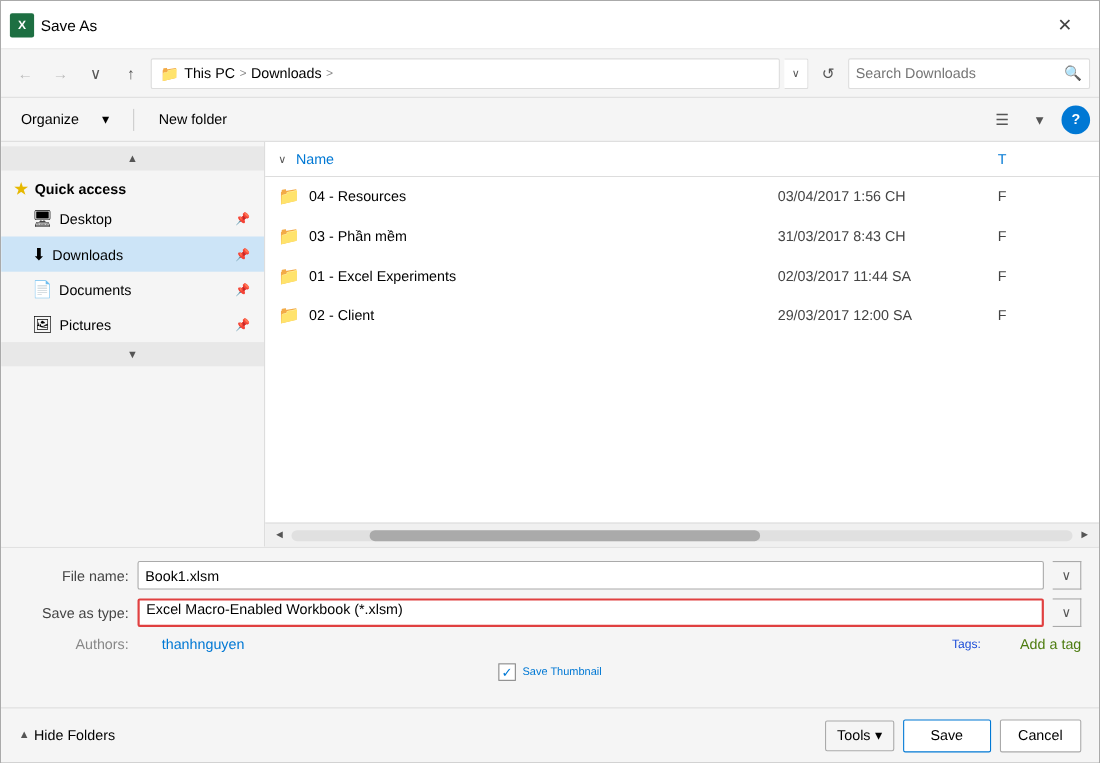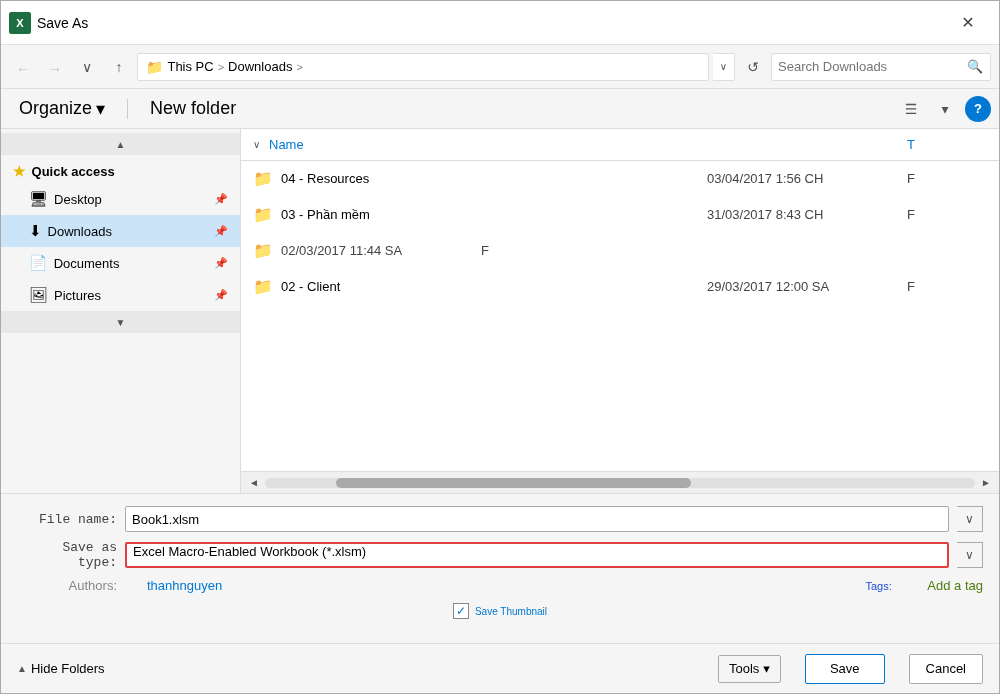--- a/index.html
+++ b/index.html
@@ -165,25 +165,25 @@
       padding: 0 8px;
       gap: 8px;
       flex-shrink: 0;
     }
     .toolbar-btn {
       height: 28px;
       padding: 0 10px;
       background: transparent;
       border: none;
       cursor: pointer;
-      font-size: 18px;
-      color: #000;
-      display: flex;
-      align-items: center;
-      gap: 4px;
+      font-size: 13px;
+      color: #000;
+      display: flex;
+      align-items: center;
+      gap: 21px;
       border-radius: 2px;
     }
     .toolbar-divider { width: 1px; height: 20px; background: #ccc; margin: 0 4px; }
     .toolbar-right {
       margin-left: auto;
       display: flex;
       align-items: center;
       gap: 6px;
     }
     .view-btn {
@@ -349,21 +349,20 @@
       align-items: center;
       margin-bottom: 8px;
       gap: 8px;
     }
     .form-label {
       width: 100px;
       text-align: right;
       font-size: 13px;
       color: #444;
       flex-shrink: 0;
-      font-family: Liberation Mono, monospace;
     }
     .form-input {
       flex: 1;
       height: 26px;
       border: 1px solid #aaa;
       border-radius: 2px;
       padding: 0 6px;
       font-size: 13px;
       background: #fff;
       outline: none;
@@ -474,21 +473,21 @@
       gap: 4px;
       cursor: pointer;
       font-size: 13px;
       color: #000;
     }
     .hide-folders-arrow { font-size: 10px; color: #555; }
     .bottom-right {
       margin-left: auto;
       display: flex;
       align-items: center;
-      gap: 24px;
+      gap: 8px;
     }
     .tools-btn {
       height: 28px;
       padding: 0 10px;
       background: #f5f5f5;
       border: 1px solid #aaa;
       cursor: pointer;
       font-size: 13px;
       color: #000;
       display: flex;
@@ -624,20 +623,21 @@
           <span class="file-row-type">F</span>
         </div>
         <div class="file-row">
           <span class="file-row-icon">📁</span>
           <span class="file-row-name">03 - Phần mềm</span>
           <span class="file-row-date">31/03/2017 8:43 CH</span>
           <span class="file-row-type">F</span>
         </div>
         <div class="file-row">
           <span class="file-row-icon">📁</span>
+          <span class="file-row-name">01 - Excel Experiments</span>
           <span class="file-row-date">02/03/2017 11:44 SA</span>
           <span class="file-row-type">F</span>
         </div>
         <div class="file-row">
           <span class="file-row-icon">📁</span>
           <span class="file-row-name">02 - Client</span>
           <span class="file-row-date">29/03/2017 12:00 SA</span>
           <span class="file-row-type">F</span>
         </div>
       </div>

